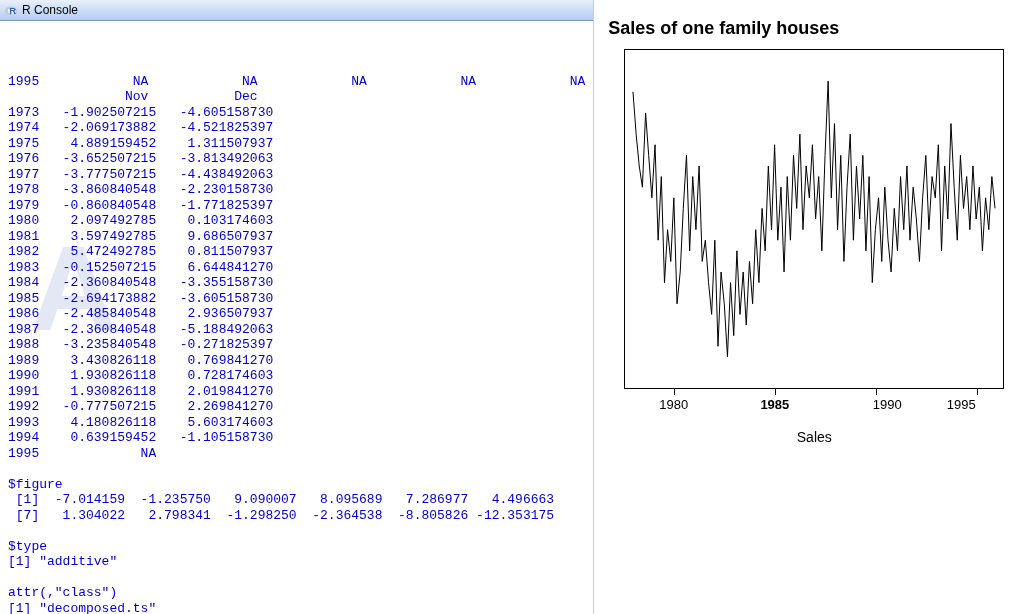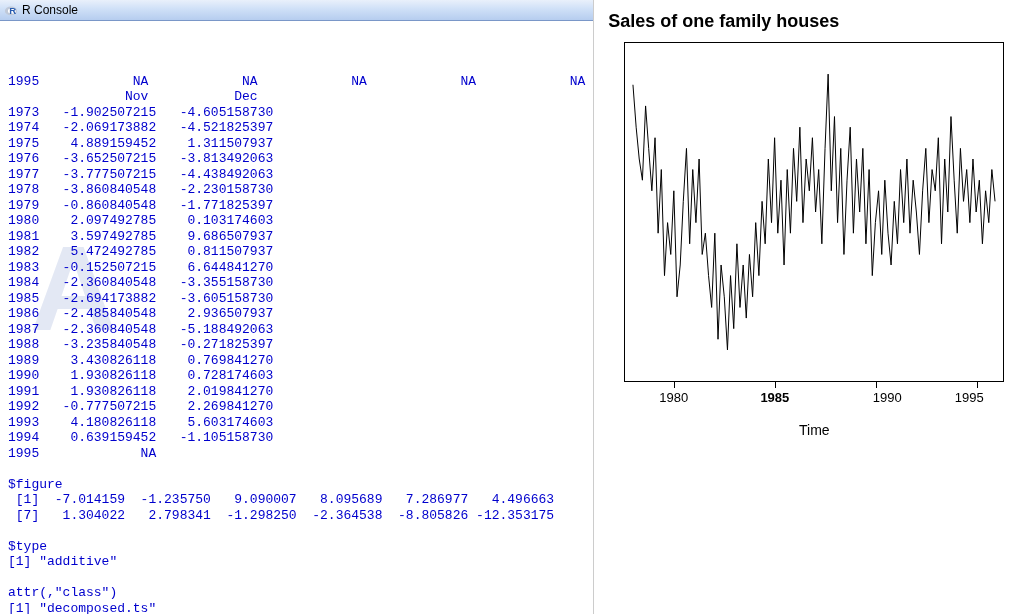--- a/index.html
+++ b/index.html
@@ -66,21 +66,21 @@
     user-select: none;
     z-index: 0;
     letter-spacing: -6px;
   }
   .console-text {
     position: relative;
     z-index: 1;
   }
   .plot-panel {
     flex: 1;
-    padding: 11px 10px 10px 10px;
+    padding: 18px 10px 10px 10px;
     font-family: Arial, Helvetica, sans-serif;
     box-sizing: border-box;
   }
   .plot-title {
     font-size: 18px;
     font-weight: bold;
     color: #000;
     margin: 0 0 10px 4px;
   }
   .plot-box {
@@ -192,17 +192,17 @@
         </svg>
     </div>
     <div class="plot-xticks" id="xticks">
         <div class="tick" style="left: 49.4444px;"></div>
         <div class="ticklabel" style="left: 49.4444px;">1980</div>
         <div class="tick" style="left: 150.556px;"></div>
         <div class="ticklabel" style="left: 150.556px; font-weight: bold;">1985</div>
         <div class="tick" style="left: 251.667px;"></div>
         <div class="ticklabel" style="left: 263px;">1990</div>
         <div class="tick" style="left: 352.778px;"></div>
-        <div class="ticklabel" style="left: 345px;">1995</div>
+        <div class="ticklabel" style="left: 337px;">1995</div>
       </div>
-    <div class="axis-label">Time</div>
+    <div class="axis-label">Sales</div>
   </div>
 </div>
 
 </body></html>

